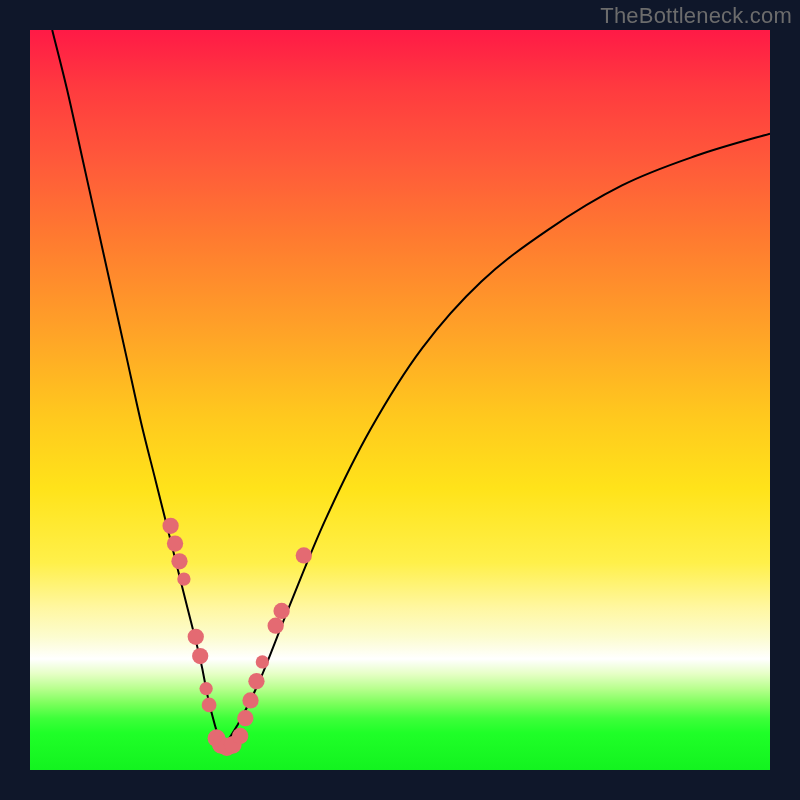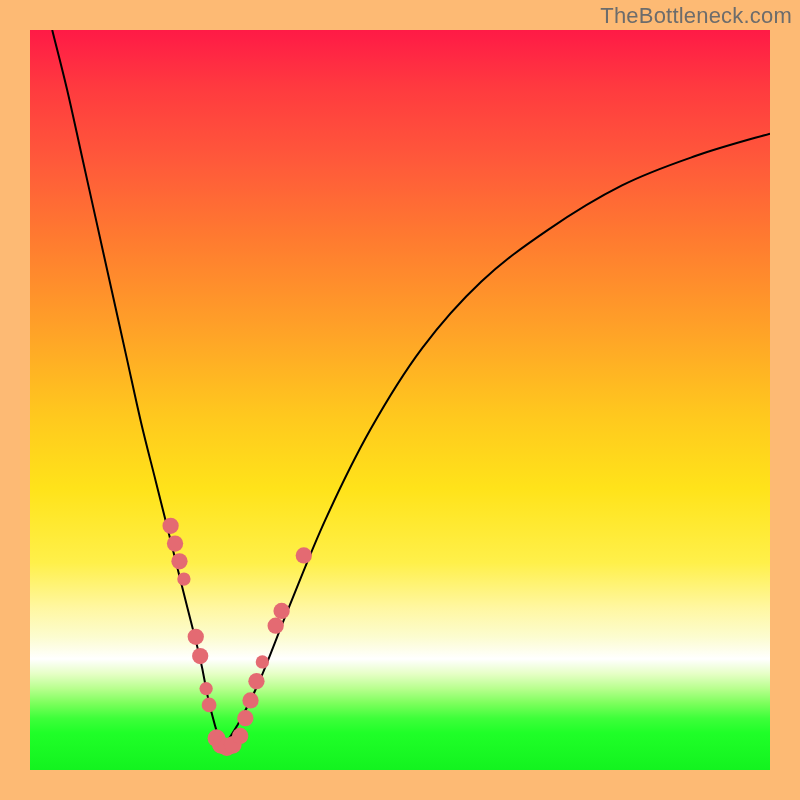--- a/index.html
+++ b/index.html
@@ -6,21 +6,21 @@
     margin: 0;
     padding: 0;
     width: 800px;
     height: 800px;
     overflow: hidden;
     font-family: Arial, Helvetica, sans-serif;
   }
   .frame {
     width: 800px;
     height: 800px;
-    background: #fdba74;
+    background: #0f172a;
     position: relative;
     box-sizing: border-box;
   }
   .plot-area {
     position: absolute;
     left: 30px;
     top: 30px;
     width: 740px;
     height: 740px;
     overflow: hidden;

